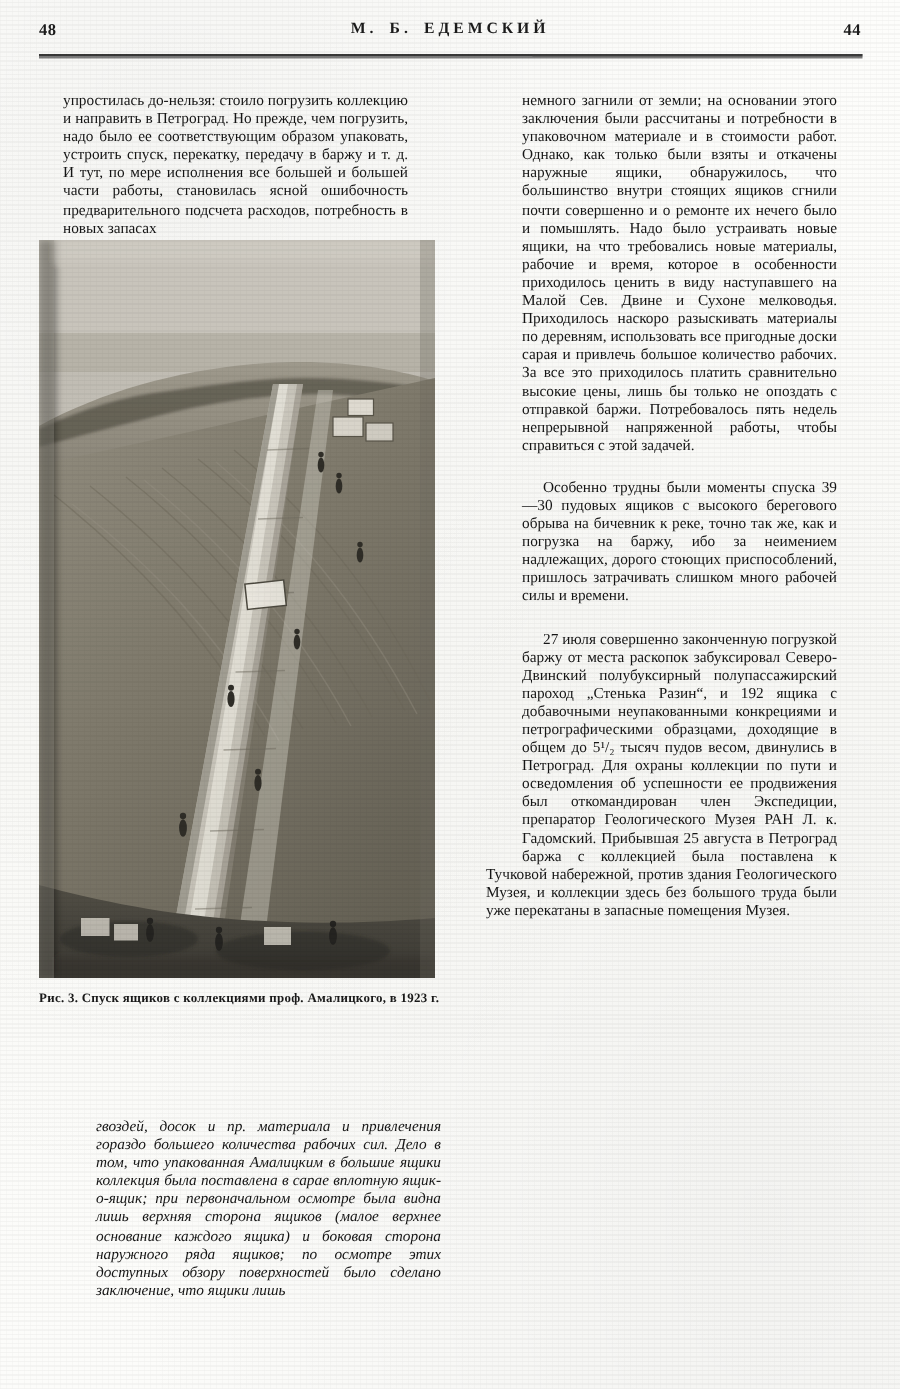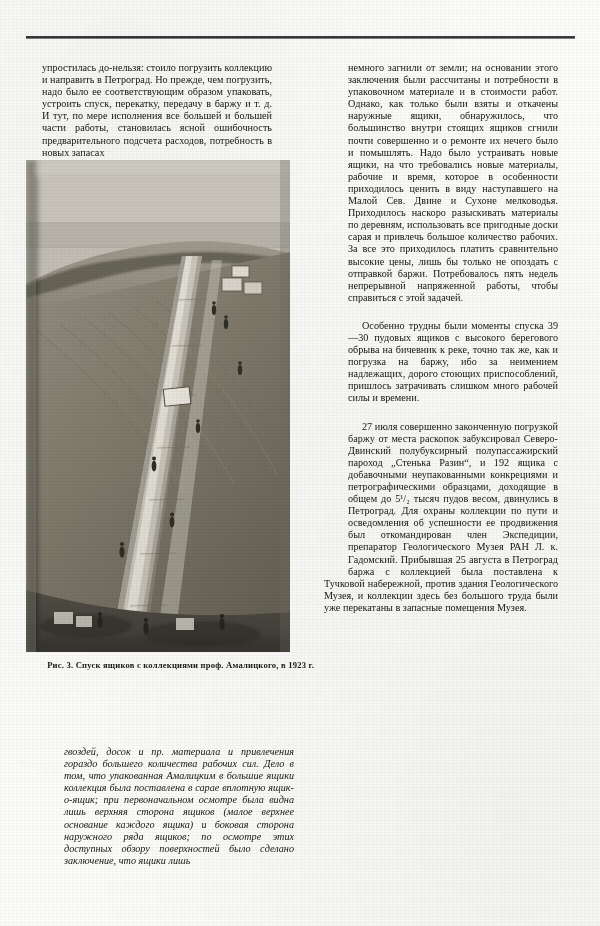--- a/index.html
+++ b/index.html
@@ -112,21 +112,21 @@
     inset: 0;
     overflow: hidden;
     background: #6f6a60;
   }
   #photo svg { display: block; }
   #figcaption {
     position: absolute;
     left: 0;
     top: 500px;
     width: 288px;
-    text-align: right;
+    text-align: left;
     font-size: 8.6px;
     line-height: 11.5px;
     font-weight: bold;
     color: #1a1a1a;
     letter-spacing: .2px;
   }
 
   
   #grain {
     position: absolute;
@@ -136,20 +136,25 @@
     background-image:
       repeating-linear-gradient(0deg, rgba(0,0,0,.5) 0 1px, rgba(0,0,0,0) 1px 3px),
       repeating-linear-gradient(90deg, rgba(0,0,0,.35) 0 1px, rgba(0,0,0,0) 1px 4px);
   }
 </style>
 </head>
 <body>
 
 <div id="page">
 
+  <div id="runhead">
+    <div class="folio left">48</div>
+    <div id="runhead-title">М. Б. ЕДЕМСКИЙ</div>
+    <div class="folio right">44</div>
+  </div>
   <div id="runhead-rule"></div>
 
   <div class="col" id="col-left-top">
     <p>упростилась до-нельзя: стоило погрузить коллекцию и направить в Петроград. Но прежде, чем погрузить, надо было ее соответствующим образом упаковать, устроить спуск, перекатку, передачу в баржу и т. д. И тут, по мере исполнения все большей и большей части работы, становилась ясной ошибочность предварительного подсчета расходов, потребность в новых запасах</p>
   </div>
 
   <div class="col" id="col-right">
     <div id="photo-wrap-spacer"></div>
     <p>немного загнили от земли; на основании этого заключения были рассчитаны и потребности в упаковочном материале и в стоимости работ. Однако, как только были взяты и откачены наружные ящики, обнаружилось, что большинство внутри стоящих ящиков сгнили почти совершенно и о ремонте их нечего было и помышлять. Надо было устраивать новые ящики, на что требовались новые материалы, рабочие и время, которое в особенности приходилось ценить в виду наступавшего на Малой Сев. Двине и Сухоне мелководья. Приходилось наскоро разыскивать материалы по деревням, использовать все пригодные доски сарая и привлечь большое количество рабочих. За все это приходилось платить сравнительно высокие цены, лишь бы только не опоздать с отправкой баржи. Потребовалось пять недель непрерывной напряженной работы, чтобы справиться с этой задачей.</p>
     <p class="ind">Особенно трудны были моменты спуска 39—30 пудовых ящиков с высокого берегового обрыва на бичевник к реке, точно так же, как и погрузка на баржу, ибо за неимением надлежащих, дорого стоющих приспособлений, пришлось затрачивать слишком много рабочей силы и времени.</p>

